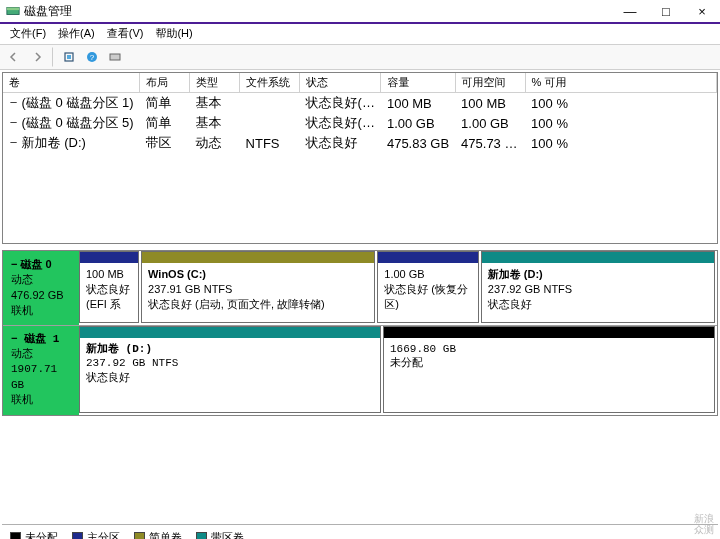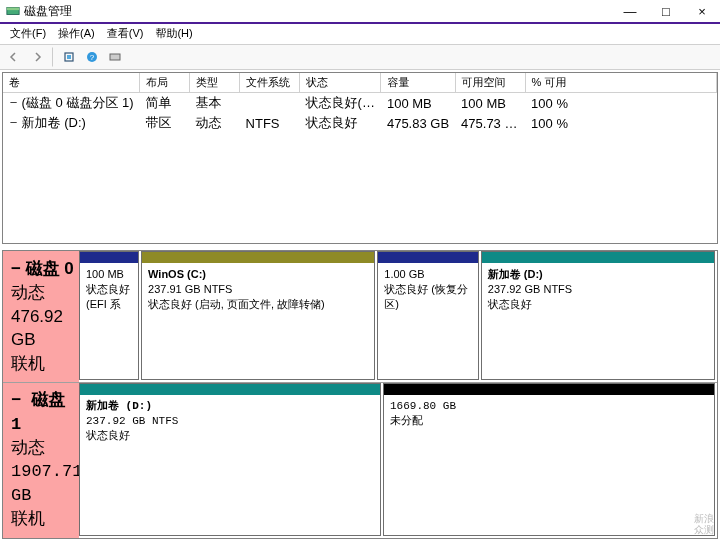--- a/index.html
+++ b/index.html
@@ -15,21 +15,21 @@
 .tbtn.sep { border-left: 1px solid #ccc; width: 1px; margin: 0 2px; }
 .content { padding: 2px; }
 .table-wrap { border: 1px solid #828282; height: 172px; overflow: hidden; }
 table { border-collapse: collapse; width: 100%; background: #fff; }
 th { text-align: left; font-weight: normal; font-size: 11px; padding: 2px 6px; border-right: 1px solid #d0d0d0; border-bottom: 1px solid #d0d0d0; background: #fff; height: 18px; white-space: nowrap; }
 td { font-size: 13px; padding: 1px 6px; white-space: nowrap; height: 16px; }
 .vol-icon { display: inline-block; width: 9px; text-align: center; color: #333; }
 .disk-panel { border: 1px solid #828282; margin-top: 6px; padding: 0; }
 .disk-row { display: flex; border-bottom: 1px solid #a0a0a0; min-height: 60px; }
 .disk-row:last-child { border-bottom: none; font-family: Liberation Mono, monospace; }
-.disk-label { width: 76px; padding: 6px 4px 6px 8px; font-size: 17px; line-height: 1.4; background:#fca5a5; }
+.disk-label { width: 76px; padding: 6px 4px 6px 8px; font-size: 11px; line-height: 1.4; background:#22c55e; }
 .disk-label b { font-weight: bold; }
 .disk-parts { flex: 1; display: flex; padding: 0 2px 2px 0; }
 .part { border: 1px solid #6f6f6f; display: flex; flex-direction: column; margin-right: 2px; }
 .part:last-child { margin-right: 0; }
 .part .bar { height: 11px; }
 .part .body { flex: 1; padding: 4px 6px; font-size: 11px; line-height: 1.35; background: #fff; }
 .part .body b { font-weight: bold; }
 .legend { display: flex; align-items: center; gap: 4px; border-top: 1px solid #b0b0b0; padding: 5px 8px 3px; font-size: 11px; margin-top: 108px;}
 .lg { display: flex; align-items: center; gap: 4px; margin-right: 10px; }
 .sw { width: 11px; height: 11px; border: 1px solid #444; }
@@ -111,20 +111,30 @@
             <td><span class="vol-icon">−</span> (磁盘 0 磁盘分区 1)</td>
             <td>简单</td>
             <td>基本</td>
             <td></td>
             <td>状态良好(…</td>
             <td>100 MB</td>
             <td>100 MB</td>
             <td>100 %</td>
           </tr>
           <tr>
+            <td><span class="vol-icon">−</span> (磁盘 0 磁盘分区 5)</td>
+            <td>简单</td>
+            <td>基本</td>
+            <td></td>
+            <td>状态良好(…</td>
+            <td>1.00 GB</td>
+            <td>1.00 GB</td>
+            <td>100 %</td>
+          </tr>
+          <tr>
             <td><span class="vol-icon">−</span> 新加卷 (D:)</td>
             <td>带区</td>
             <td>动态</td>
             <td>NTFS</td>
             <td>状态良好</td>
             <td>475.83 GB</td>
             <td>475.73 …</td>
             <td>100 %</td>
           </tr>
         </tbody>

